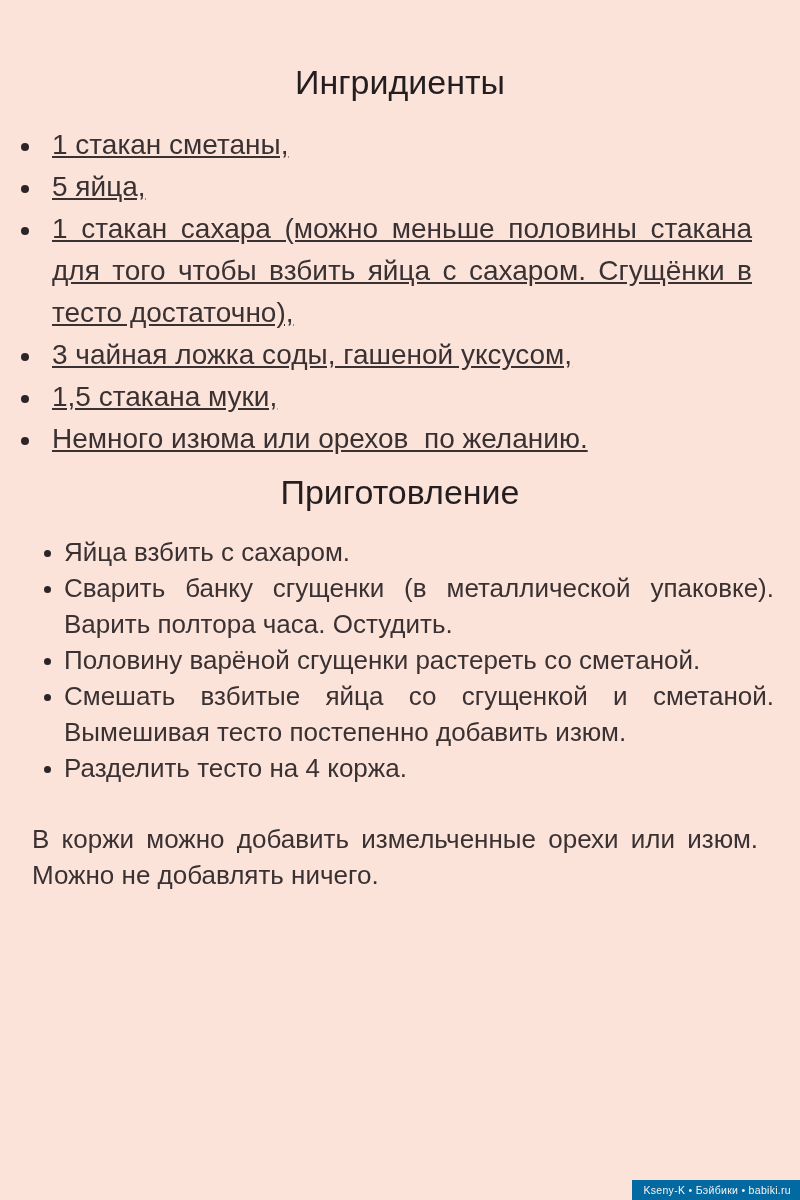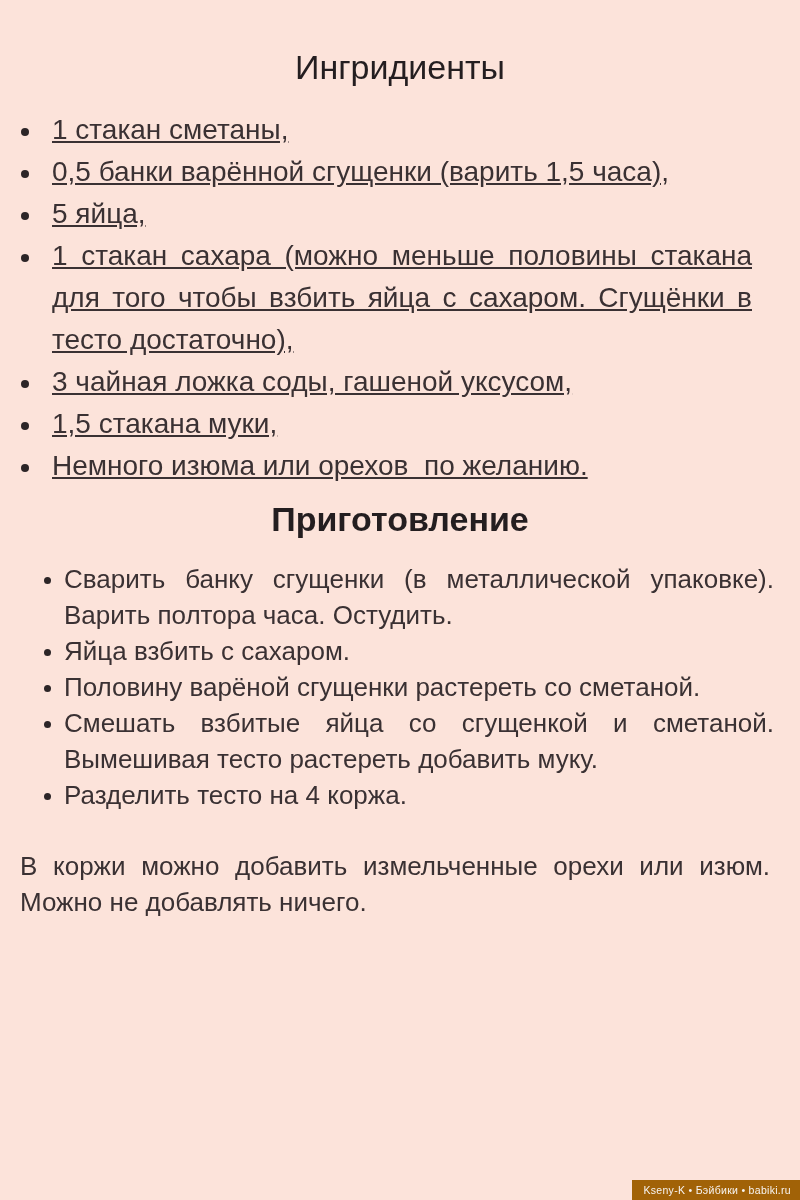--- a/index.html
+++ b/index.html
@@ -7,33 +7,33 @@
     width: 800px; height: 1200px;
     background: #fce3da;
     font-family: "Liberation Sans", sans-serif;
     color: #3a3133;
     position: relative;
     overflow: hidden;
   }
   .card {
     position: absolute;
     inset: 0;
-    padding-top: 43px;
+    padding-top: 58px;
     box-sizing: border-box;
     overflow: hidden;
   }
   .title {
     margin: 0 30px;
     font-weight: 400;
     font-size: 34px;
     line-height: 48px;
     text-align: center;
     color: #241e20;
   }
-  .title2 { margin-top: 8px; font-weight: bold; }
+  .title2 { margin-top: 8px; }
   .list {
     list-style: none;
     padding: 0;
   }
   .ing-list {
     margin: 18px 48px 0 21px;
     font-size: 28px;
     line-height: 42px;
   }
   .ing-list .item { padding-left: 31px; text-decoration: underline; }
@@ -59,71 +59,70 @@
     left: 0;
     border-radius: 50%;
     background: #2c2527;
   }
   .notes {
     margin: 35px 30px 0 20px;
     font-size: 26px;
     line-height: 36px;
   }
   .note {
-    margin: 0;
+    margin: 12px;
     text-align: justify;
   }
   .watermark {
     position: absolute;
     right: 0;
     bottom: 0;
     height: 20px;
     line-height: 20px;
     padding: 0 9px 0 11px;
-    background: #a16207;
+    background: #0369a1;
     color: #f7f4f2;
     font-size: 10.5px;
     letter-spacing: 0.3px;
   }
 </style>
 </head>
 <body>
 
 <main class="card">
 
   <h1 class="title">Ингридиенты</h1>
 
   <ul class="list ing-list">
 
       <li class="item">1 стакан сметаны,</li>
 
-      <li class="item">0,5 банки варённой сгущенки (варить 1,5 часа),</li>
 
       <li class="item">5 яйца,</li>
 
       <li class="item">1 стакан сахара (можно меньше половины стакана для того чтобы взбить яйца с сахаром. Сгущёнки в тесто достаточно),</li>
 
       <li class="item">3 чайная ложка соды, гашеной уксусом,</li>
 
       <li class="item">1,5 стакана муки,</li>
 
       <li class="item">Немного изюма или орехов&nbsp; по желанию.</li>
     </ul>
 
   <h2 class="title title2">Приготовление</h2>
 
   <ul class="list prep-list">
 
+      <li class="item">Яйца взбить с сахаром.</li>
+
       <li class="item">Сварить банку сгущенки (в металлической упаковке). Варить полтора часа. Остудить.</li>
-
-      <li class="item">Яйца взбить с сахаром.</li>
 
       <li class="item">Половину варёной сгущенки растереть со сметаной.</li>
 
-      <li class="item">Смешать взбитые яйца со сгущенкой и сметаной. Вымешивая тесто растереть добавить муку.</li>
+      <li class="item">Смешать взбитые яйца со сгущенкой и сметаной. Вымешивая тесто постепенно добавить изюм.</li>
 
 
       <li class="item">Разделить тесто на 4 коржа.</li>
     </ul>
 
   <section class="notes">
 
       <p class="note">В коржи можно добавить измельченные орехи или изюм. Можно не добавлять ничего.</p>
 
     </section>

